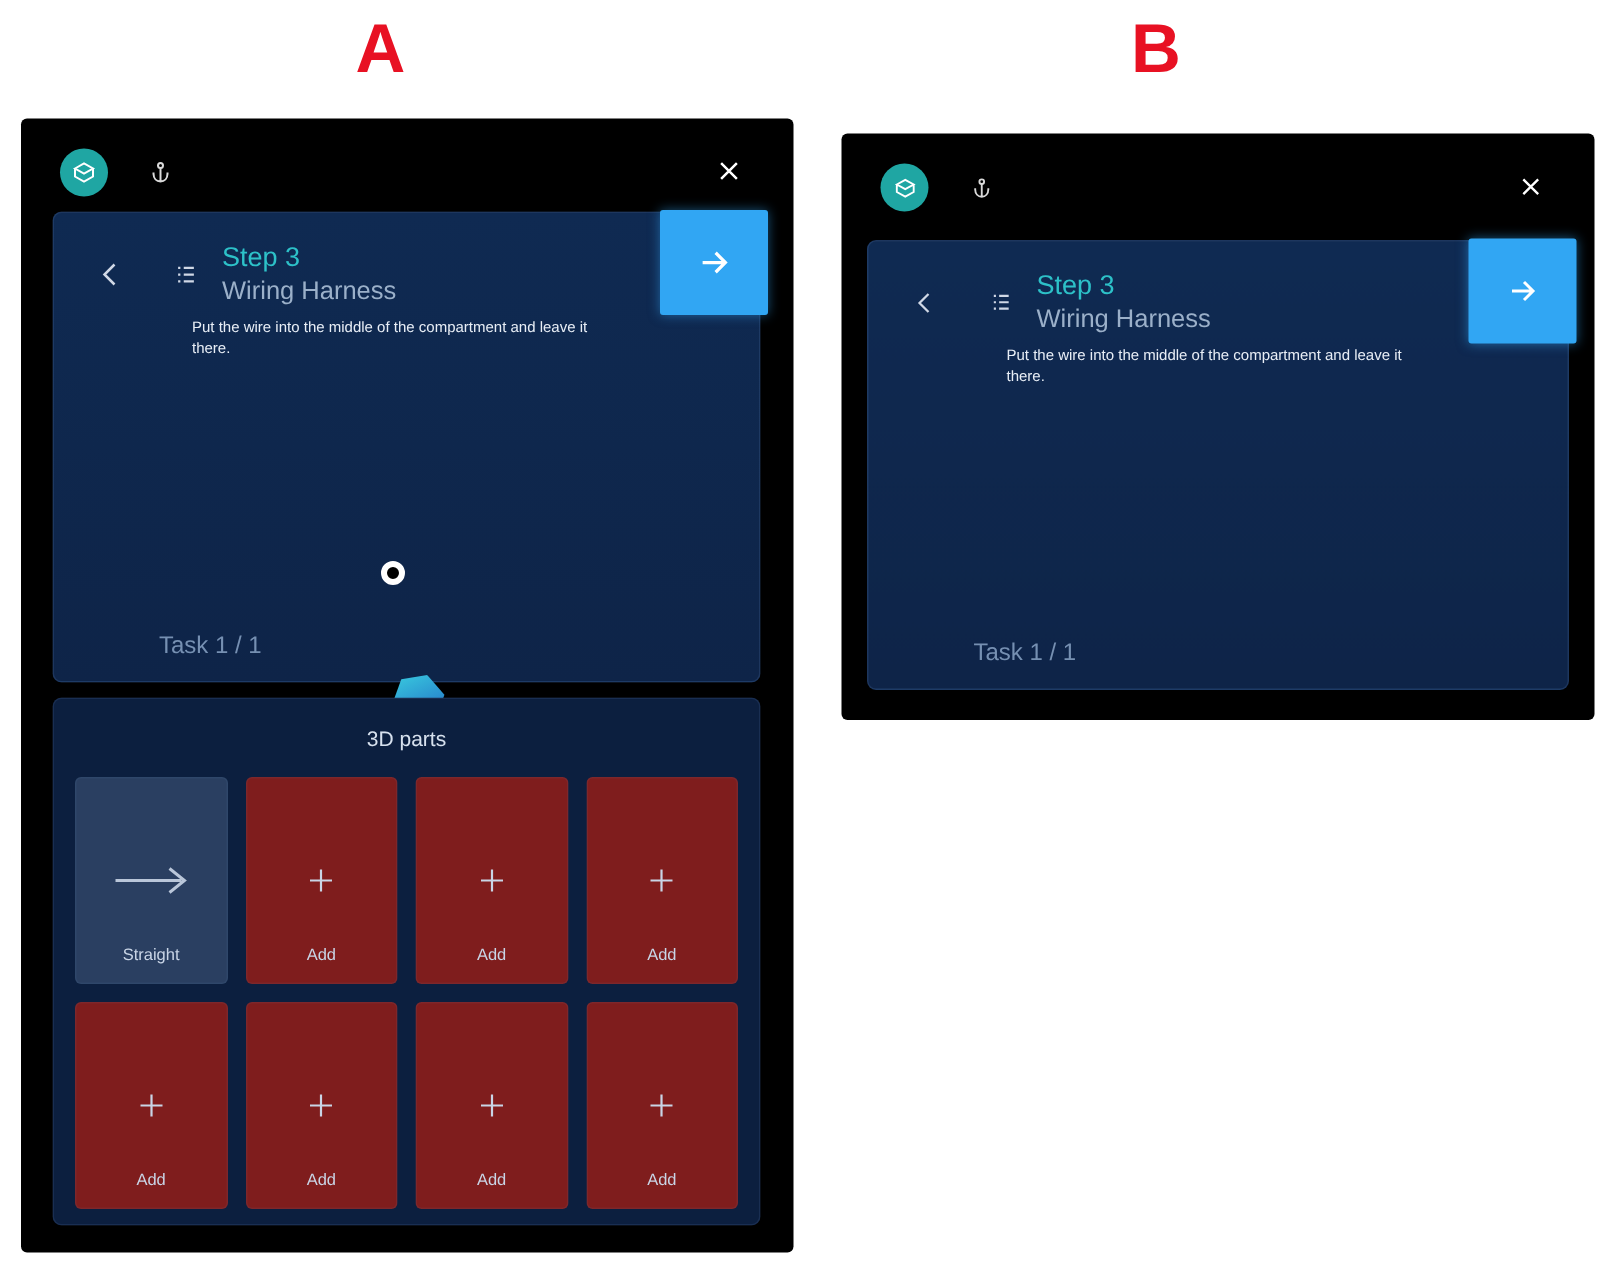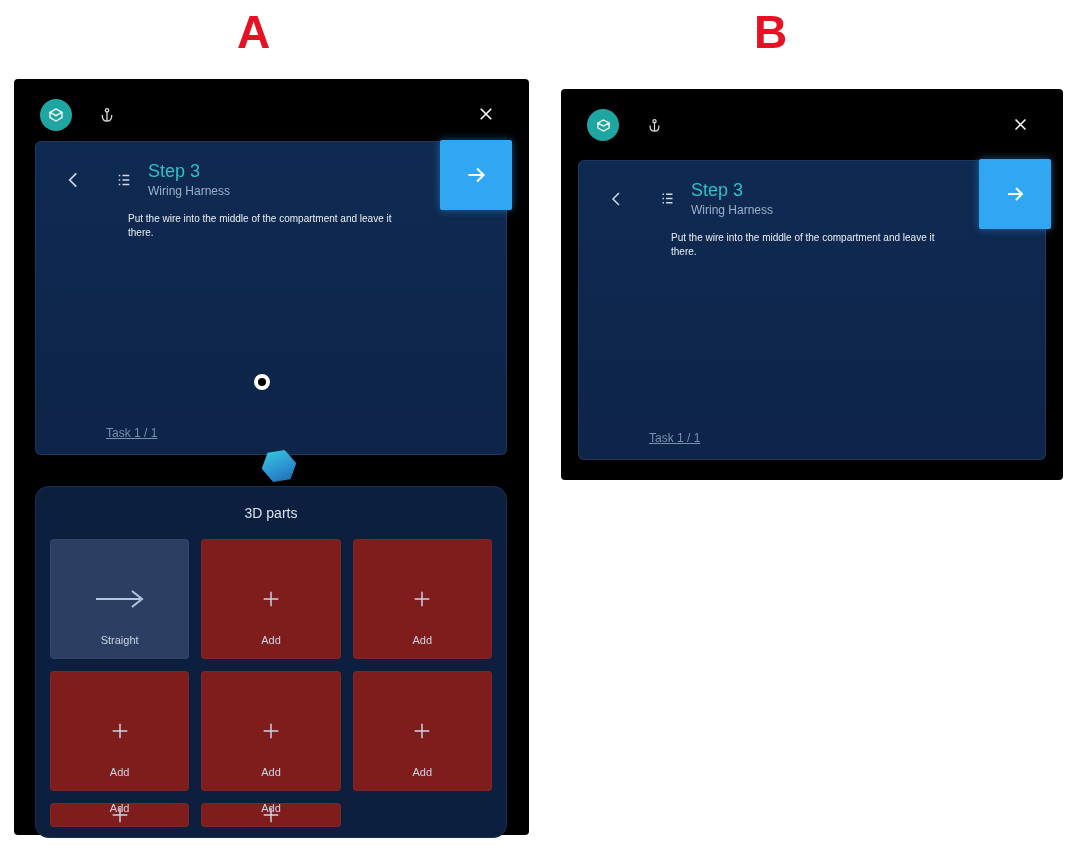--- a/index.html
+++ b/index.html
@@ -38,21 +38,21 @@
     background: #102a54;
     background: linear-gradient(180deg,#0f2a52 0%,#0e2448 100%);
     border: 1px solid rgba(120,160,220,0.15);
   }
   .parts-card {
     background: #0c1f3f;
     border: 1px solid rgba(120,160,220,0.12);
   }
   
   .a-step  { left: 21px; top: 62px;  width: 472px; height: 314px; }
-  .a-parts { left: 21px; top: 407px; width: 472px; height: 352px; border-radius: 14px; }
+  .a-parts { left: 21px; top: 386px; width: 472px; height: 352px; }
   
   .b-step  { left: 17px; top: 71px;  width: 468px; height: 300px; }
 
   
   .toolbar {
     position: absolute;
     top: 18px;
     left: 0;
     width: 100%;
     height: 36px;
@@ -106,21 +106,21 @@
     display:flex; flex-direction:column;
   }
   .step-title {
     color:#2dc1c8;
     font-size: 18px;
     font-weight: 500;
     line-height: 1.1;
   }
   .step-sub {
     color:#9bb0c9;
-    font-size: 12px;
+    font-size: 17px;
     margin-top: 2px;
   }
   .step-body {
     position: absolute;
     left: 92px; right: 92px; top: 70px;
     color: #e8eef6;
     font-size: 10px;
     line-height: 1.35;
   }
   .next-btn {
@@ -130,22 +130,21 @@
     background: #31a6f3;
     display:flex; align-items:center; justify-content:center;
     color:#fff;
     border-radius: 2px;
     box-shadow: 0 0 8px rgba(49,166,243,0.5);
   }
   .task-count {
     position: absolute;
     left: 70px; bottom: 14px;
     color:#7690b2;
-    font-size: 12px;
-    text-decoration: underline;
+    font-size: 16px;
   }
   .cursor-dot {
     position:absolute;
     width:16px; height:16px;
     border-radius:50%;
     border:4px solid #fff;
     background:#000;
     box-sizing:border-box;
   }
   .a-cursor { left: 240px; top: 295px; }
@@ -166,21 +165,21 @@
     position:absolute;
     top: 18px; left:0; width:100%;
     text-align:center;
     color:#d7e1ee;
     font-size: 14px;
   }
   .grid {
     position:absolute;
     left: 14px; right: 14px; top: 52px; bottom: 10px;
     display:grid;
-    grid-template-columns: repeat(3, 1fr);
+    grid-template-columns: repeat(4, 1fr);
     grid-template-rows: repeat(2, 1fr);
     gap: 12px;
   }
   .tile {
     background:#7f1d1d;
     border-radius:4px;
     border:1px solid rgba(120,160,220,0.08);
     display:flex;
     flex-direction:column;
     align-items:center;

